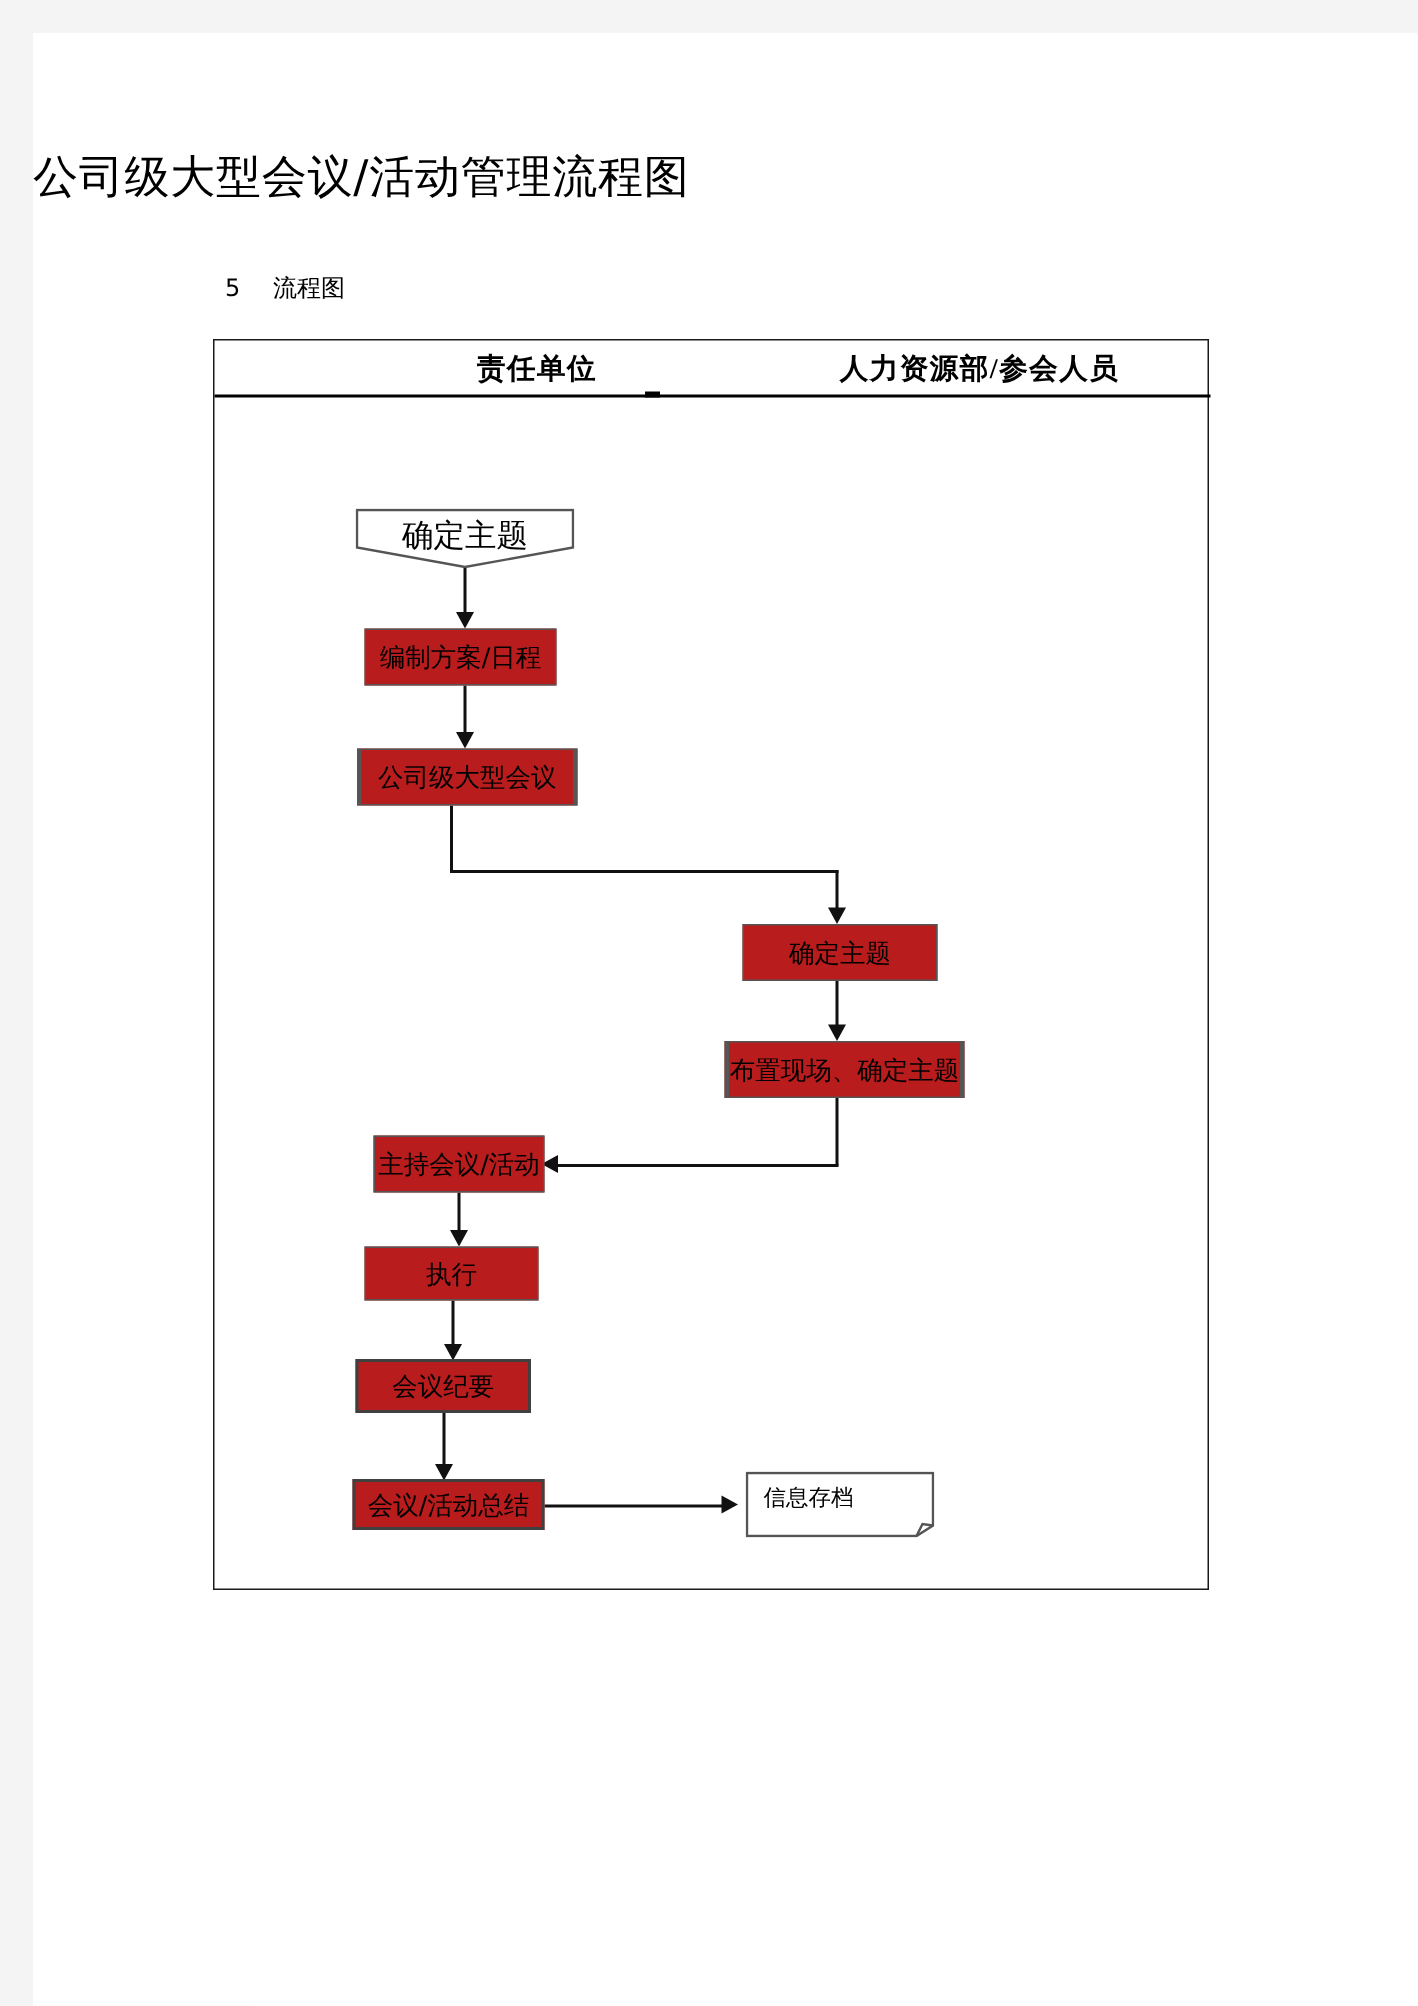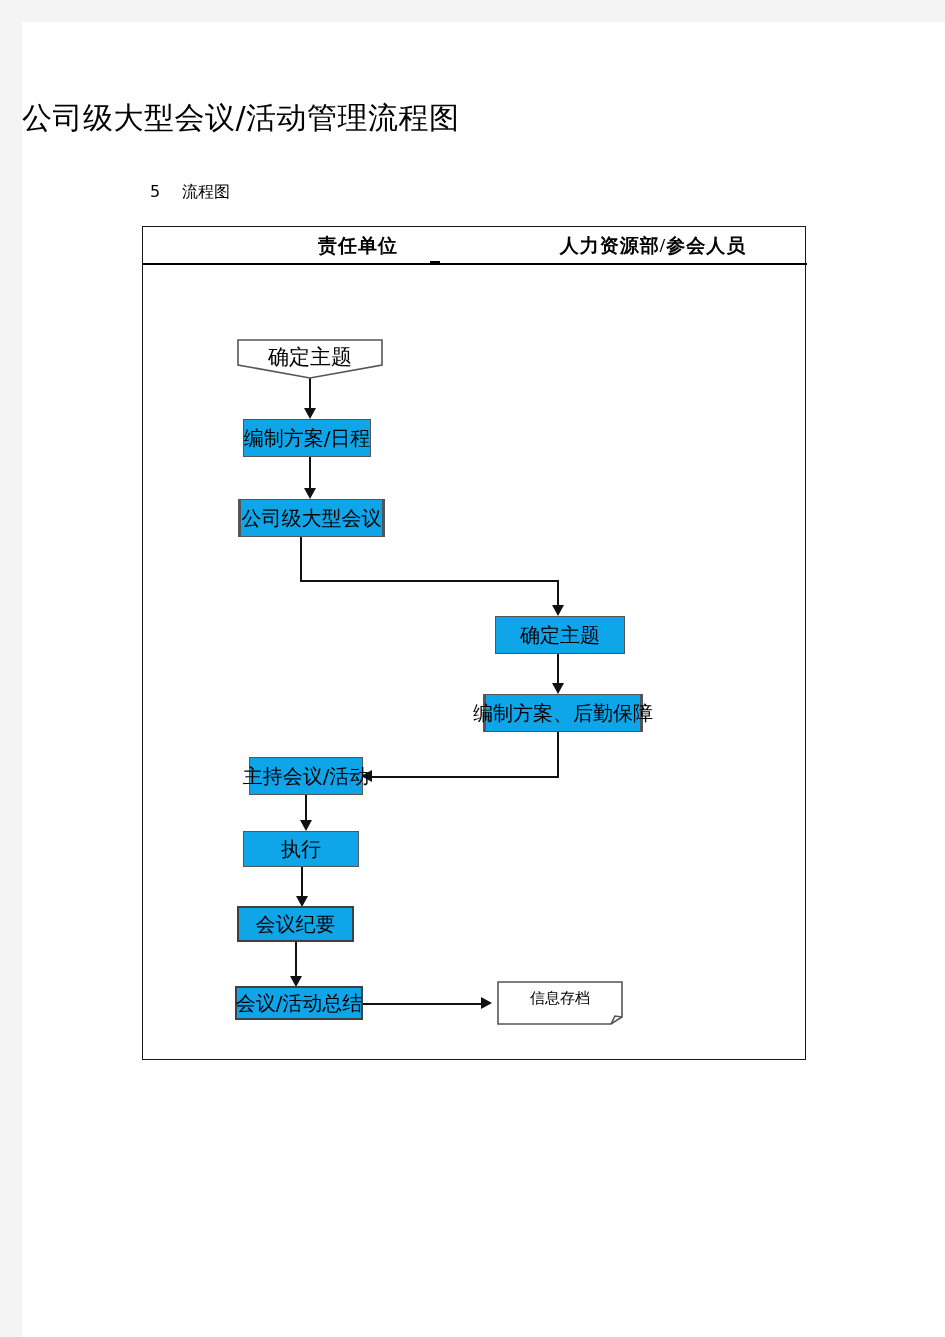--- a/index.html
+++ b/index.html
@@ -91,26 +91,26 @@
 
   
   .canvas {
     position: absolute;
     left: 0; top: 0;
     width: 664px; height: 834px;
   }
   .node {
     position: absolute;
     box-sizing: border-box;
-    background: #0ea5e9;
+    background: #b91c1c;
     border: 1px solid #555;
     display: flex;
     align-items: center;
     justify-content: center;
-    font-size: 20px;
+    font-size: 17px;
     color: #000;
     font-family: "DejaVu Sans", "Liberation Sans", sans-serif;
     white-space: nowrap;
     z-index: 3;
   }
   .node.heavy { border: 1px solid #555; border-left-width: 3px; border-right-width: 3px; }
   .node.heavy-all { border: 2px solid #404040; }
 
   
   .banner {
@@ -124,23 +124,22 @@
     text-align: center;
     font-size: 21px;
     color: #000;
     font-family: Liberation Sans, sans-serif;
     white-space: nowrap;
   }
   
   .docshape { position: absolute; z-index: 3; }
   .docshape .lbl {
     position: absolute;
-    left: 0; top: 8px;
+    left: 12px; top: 8px;
     width: 100%;
-    text-align: center;
     font-size: 15px;
     color: #000;
     font-family: "DejaVu Sans", "Liberation Sans", sans-serif;
     white-space: nowrap;
   }
 
   .vline { position: absolute; width: 0; border-left: 2px solid #111; z-index: 1; }
   .hline { position: absolute; height: 0; border-top: 2px solid #111; z-index: 1; }
   .arrow-d {
     position: absolute;
@@ -218,21 +217,21 @@
       <div class="vline" style="left:157px; top:310px; height:44px;"></div>
       <div class="hline" style="left:157px; top:353px; width:259px;"></div>
       <div class="vline" style="left:414px; top:353px; height:30px;"></div>
       <div class="arrow-d" style="left:409px; top:378px;"></div>
 
       <div class="node" style="left:352px; top:389px; width:130px; height:38px;">确定主题</div>
 
       <div class="vline" style="left:414px; top:427px; height:34px;"></div>
       <div class="arrow-d" style="left:409px; top:456px;"></div>
 
-      <div class="node heavy" style="left:340px; top:467px; width:160px; height:38px;">编制方案、后勤保障</div>
+      <div class="node heavy" style="left:340px; top:467px; width:160px; height:38px;">布置现场、确定主题</div>
 
       <div class="vline" style="left:414px; top:505px; height:45px;"></div>
       <div class="hline" style="left:228px; top:549px; width:188px;"></div>
       <div class="arrow-l" style="left:218px; top:543px;"></div>
 
       <div class="node" style="left:106px; top:530px; width:114px; height:38px;">主持会议/活动</div>
 
       <div class="vline" style="left:162px; top:568px; height:30px;"></div>
       <div class="arrow-d" style="left:157px; top:593px;"></div>
 

